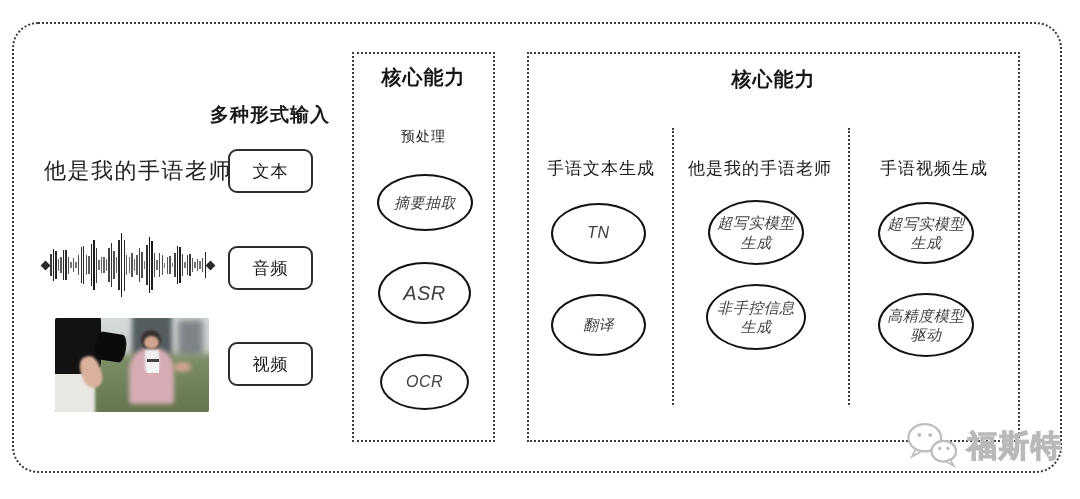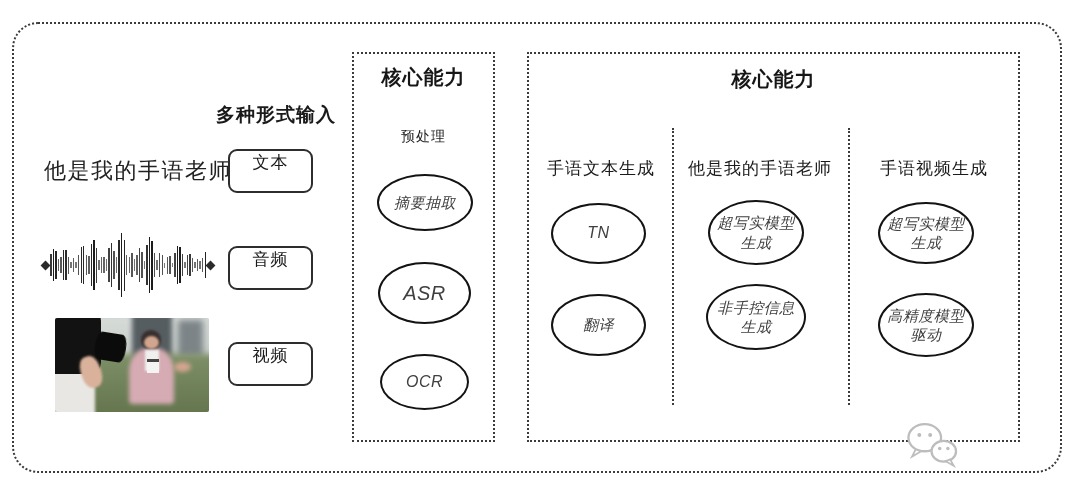--- a/index.html
+++ b/index.html
@@ -25,24 +25,24 @@
   .col-header { font-size:17px; text-align:center; color:#1b1b1b; letter-spacing:1px; }
 
   
   .ellipse { border:2.5px solid #131313; border-radius:50%;
              display:flex; align-items:center; justify-content:center;
              text-align:center; font-size:15px; line-height:1.3;
              white-space:pre-line; color:#404040; background:#fff; letter-spacing:0.5px;font-style:italic; }
 
   
   .inputs-label { left:210px; top:102px; width:126px; font-weight:bold; font-size:19px;
-                  text-align:right; letter-spacing:1px; }
+                  text-align:left; letter-spacing:1px; }
   .sentence { left:44px; top:156px; font-size:22px; letter-spacing:1.5px; color:#222; }
   .input-box { left:228px; width:85px; height:44px; border:2px solid #2d2d2d; border-radius:9px;
-               display:flex; justify-content:center; font-size:17px;
+               display:flex; align-items:center; justify-content:center; font-size:17px;
                letter-spacing:1px; background:#fff; }
 
   
   #waveform { left:42px; top:231px; width:170px; height:68px;
               display:flex; align-items:center; gap:1.15px; }
   .wf-bar { width:1.4px; background:#1c1c1c; flex:0 0 auto; }
   .wf-diamond { width:7px; height:7px; background:#2a2a2a; transform:rotate(45deg); flex:0 0 auto; }
 
   
   .photo { left:55px; top:318px; width:154px; height:94px; overflow:hidden;
@@ -207,13 +207,14 @@
       <ellipse cx="24" cy="19" rx="18" ry="15" fill="#ffffff" stroke="#bdbdbd" stroke-width="2.5"></ellipse>
       <path d="M14 32 L10 40 L20 34 Z" fill="#ffffff" stroke="#bdbdbd" stroke-width="2"></path>
       <circle cx="18" cy="16" r="2.2" fill="#bdbdbd"></circle>
       <circle cx="30" cy="16" r="2.2" fill="#bdbdbd"></circle>
       <ellipse cx="45" cy="34" rx="13.5" ry="11.5" fill="#ffffff" stroke="#bdbdbd" stroke-width="2.5"></ellipse>
       <path d="M52 43 L56 50 L47 45 Z" fill="#ffffff" stroke="#bdbdbd" stroke-width="2"></path>
       <circle cx="40.5" cy="31" r="1.9" fill="#bdbdbd"></circle>
       <circle cx="49.5" cy="31" r="1.9" fill="#bdbdbd"></circle>
     </svg>
   </span>
+  <span class="wm-text">福斯特</span>
 </div>
 
 </body></html>

